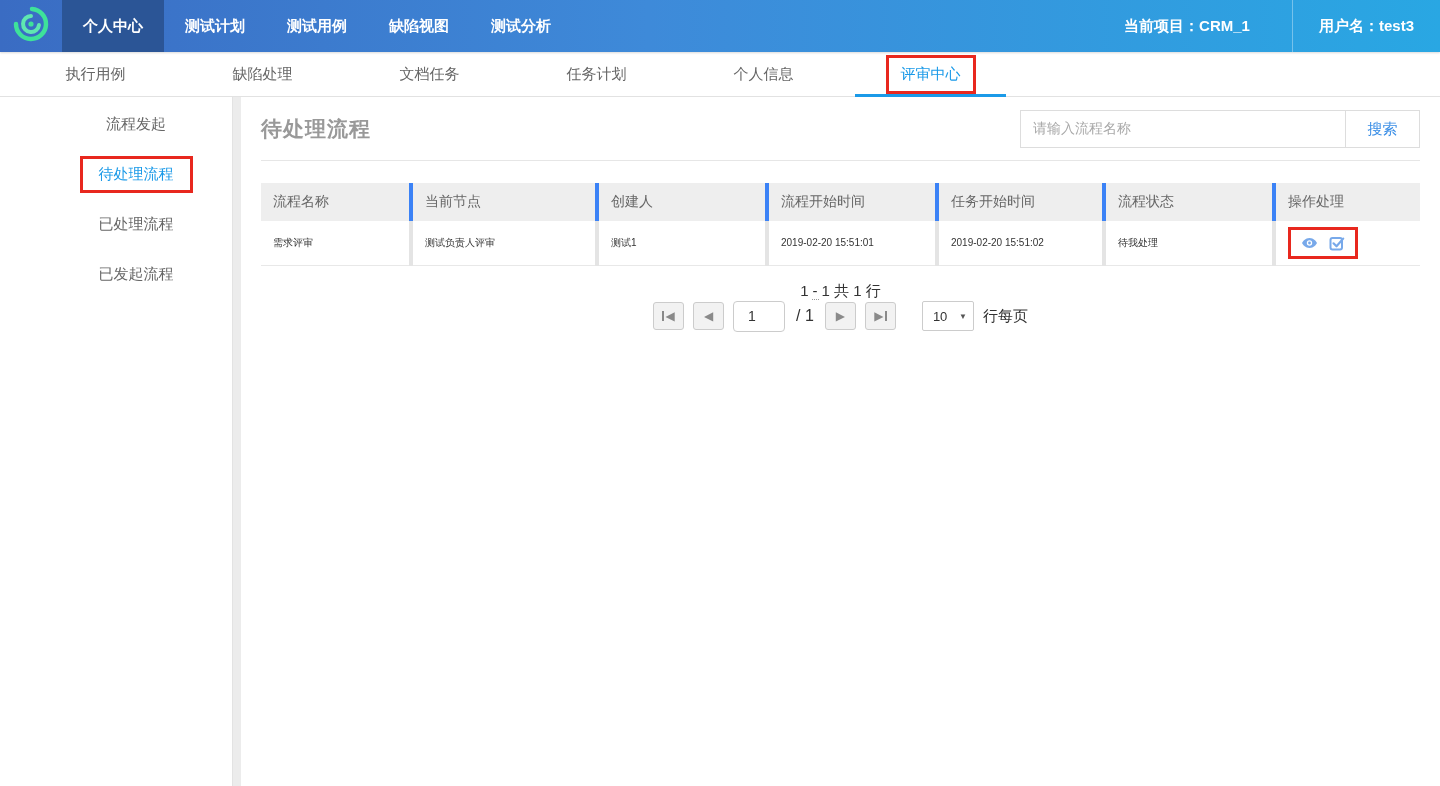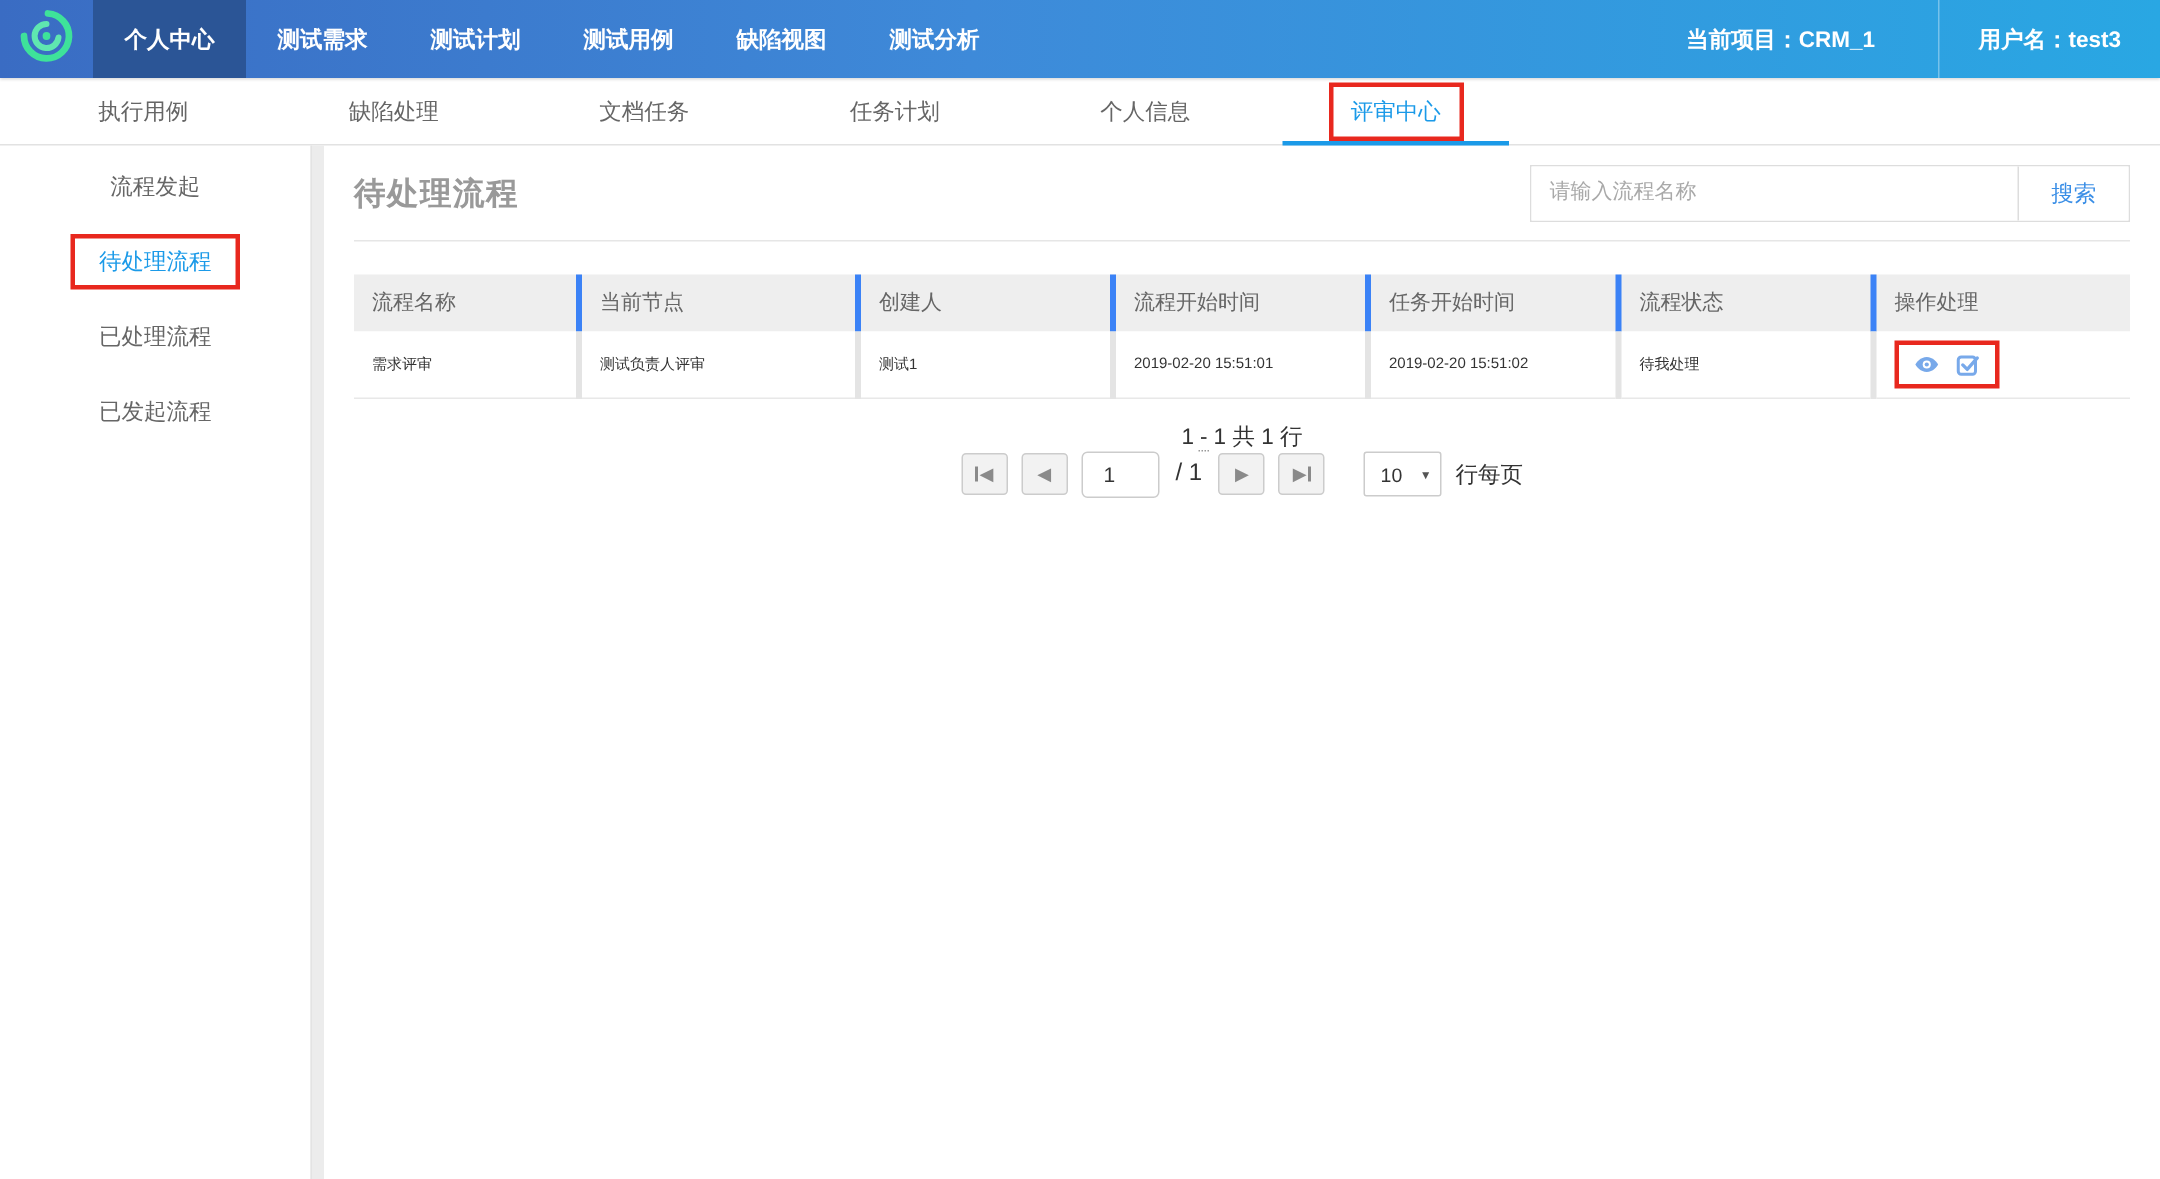--- a/index.html
+++ b/index.html
@@ -23,21 +23,21 @@
   .tabbar { height:45px; border-bottom:1px solid #e2e2e2; display:flex; padding-left:12px; background:#fff; }
   .tab { width:167px; display:flex; align-items:center; justify-content:center;
     font-size:15px; color:#666; cursor:pointer; position:relative; }
   .tab.active { color:#1b9ae8;align-items:center; }
   .tab.active::after { content:""; position:absolute; left:8px; right:8px; bottom:-1px;
     height:3px; background:#1b9ae8; }
   .tab .red-ann { border:3px solid #e8281e; padding:7px 12px; }
 
   
   .page-body { display:flex; height:689px; }
-  .sidebar { width:207px; padding-top:2px; }
+  .sidebar { width:192px; padding-top:2px;margin-left:40px; }
   .side-item { height:50px; display:flex; align-items:center; justify-content:center;
     font-size:15px; color:#666; cursor:pointer; }
   .side-item.active { color:#1b9ae8; }
   .side-item .red-ann { border:3px solid #e8281e; padding:6px 16px; }
   .v-strip { width:9px; background:#ececec; border-left:1px solid #e3e3e3; }
   .main { flex:1; padding:0 20px; }
 
   
   .main-header { margin-top:13px; display:flex; align-items:center; justify-content:space-between; }
   .page-title { font-size:21px; font-weight:bold; color:#999; letter-spacing:1px; }
@@ -89,21 +89,20 @@
   <div class="logo-cell">
     <span>
       <svg width="40" height="40" viewBox="0 0 40 40">
         <path d="M21 5 a15 15 0 1 1 -16 15" fill="none" stroke="#3ee29a" stroke-width="4.5" stroke-linecap="round"></path>
         <path d="M20 12 a8 8 0 1 0 8 9" fill="none" stroke="#5fe7b0" stroke-width="4" stroke-linecap="round"></path>
         <circle cx="20" cy="20" r="2.6" fill="#3ee29a"></circle>
       </svg>
     </span>
   </div>
   <div class="nav-item active">个人中心</div>
-  <div class="nav-item">测试需求</div>
   <div class="nav-item">测试计划</div>
   <div class="nav-item">测试用例</div>
   <div class="nav-item">缺陷视图</div>
   <div class="nav-item">测试分析</div>
   <div class="nav-right">
     <div class="nav-project">当前项目：CRM_1</div>
     <div class="nav-user">用户名：test3</div>
   </div>
 </div>
 

